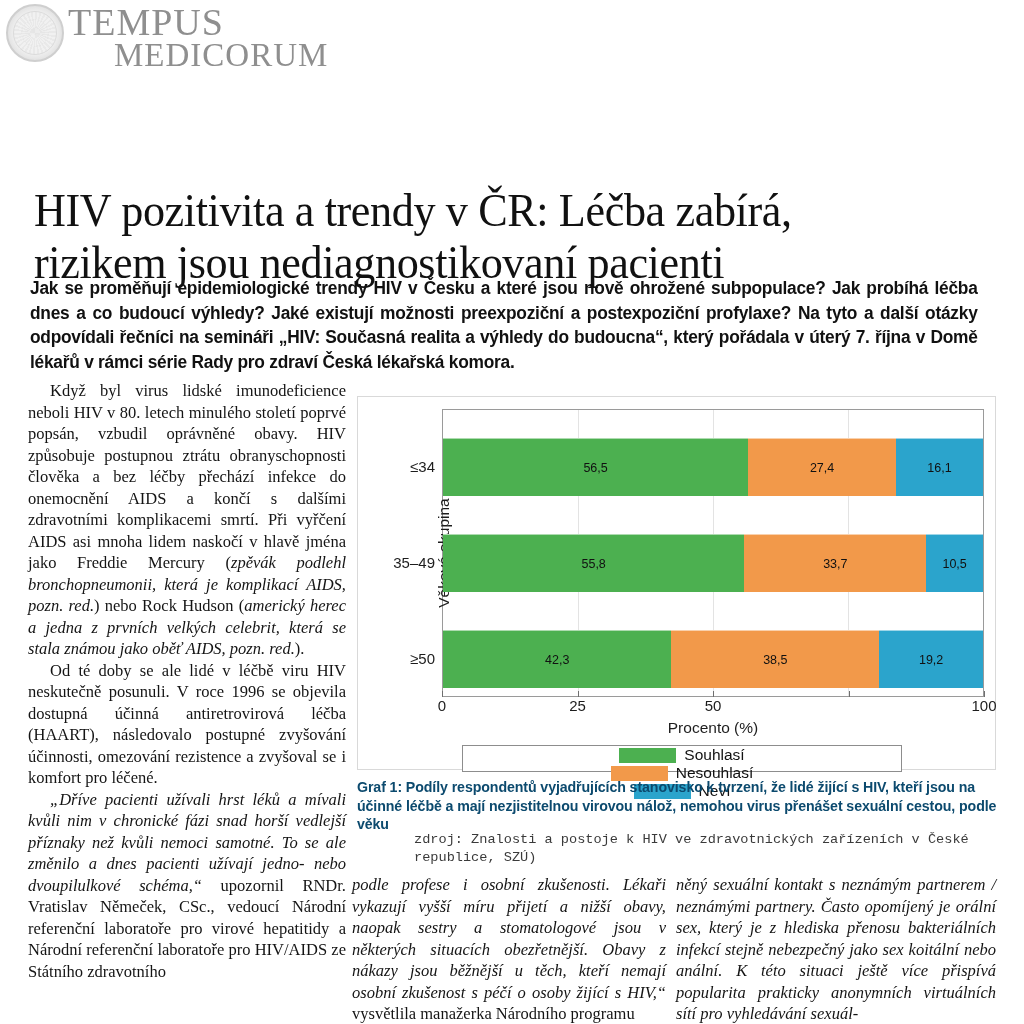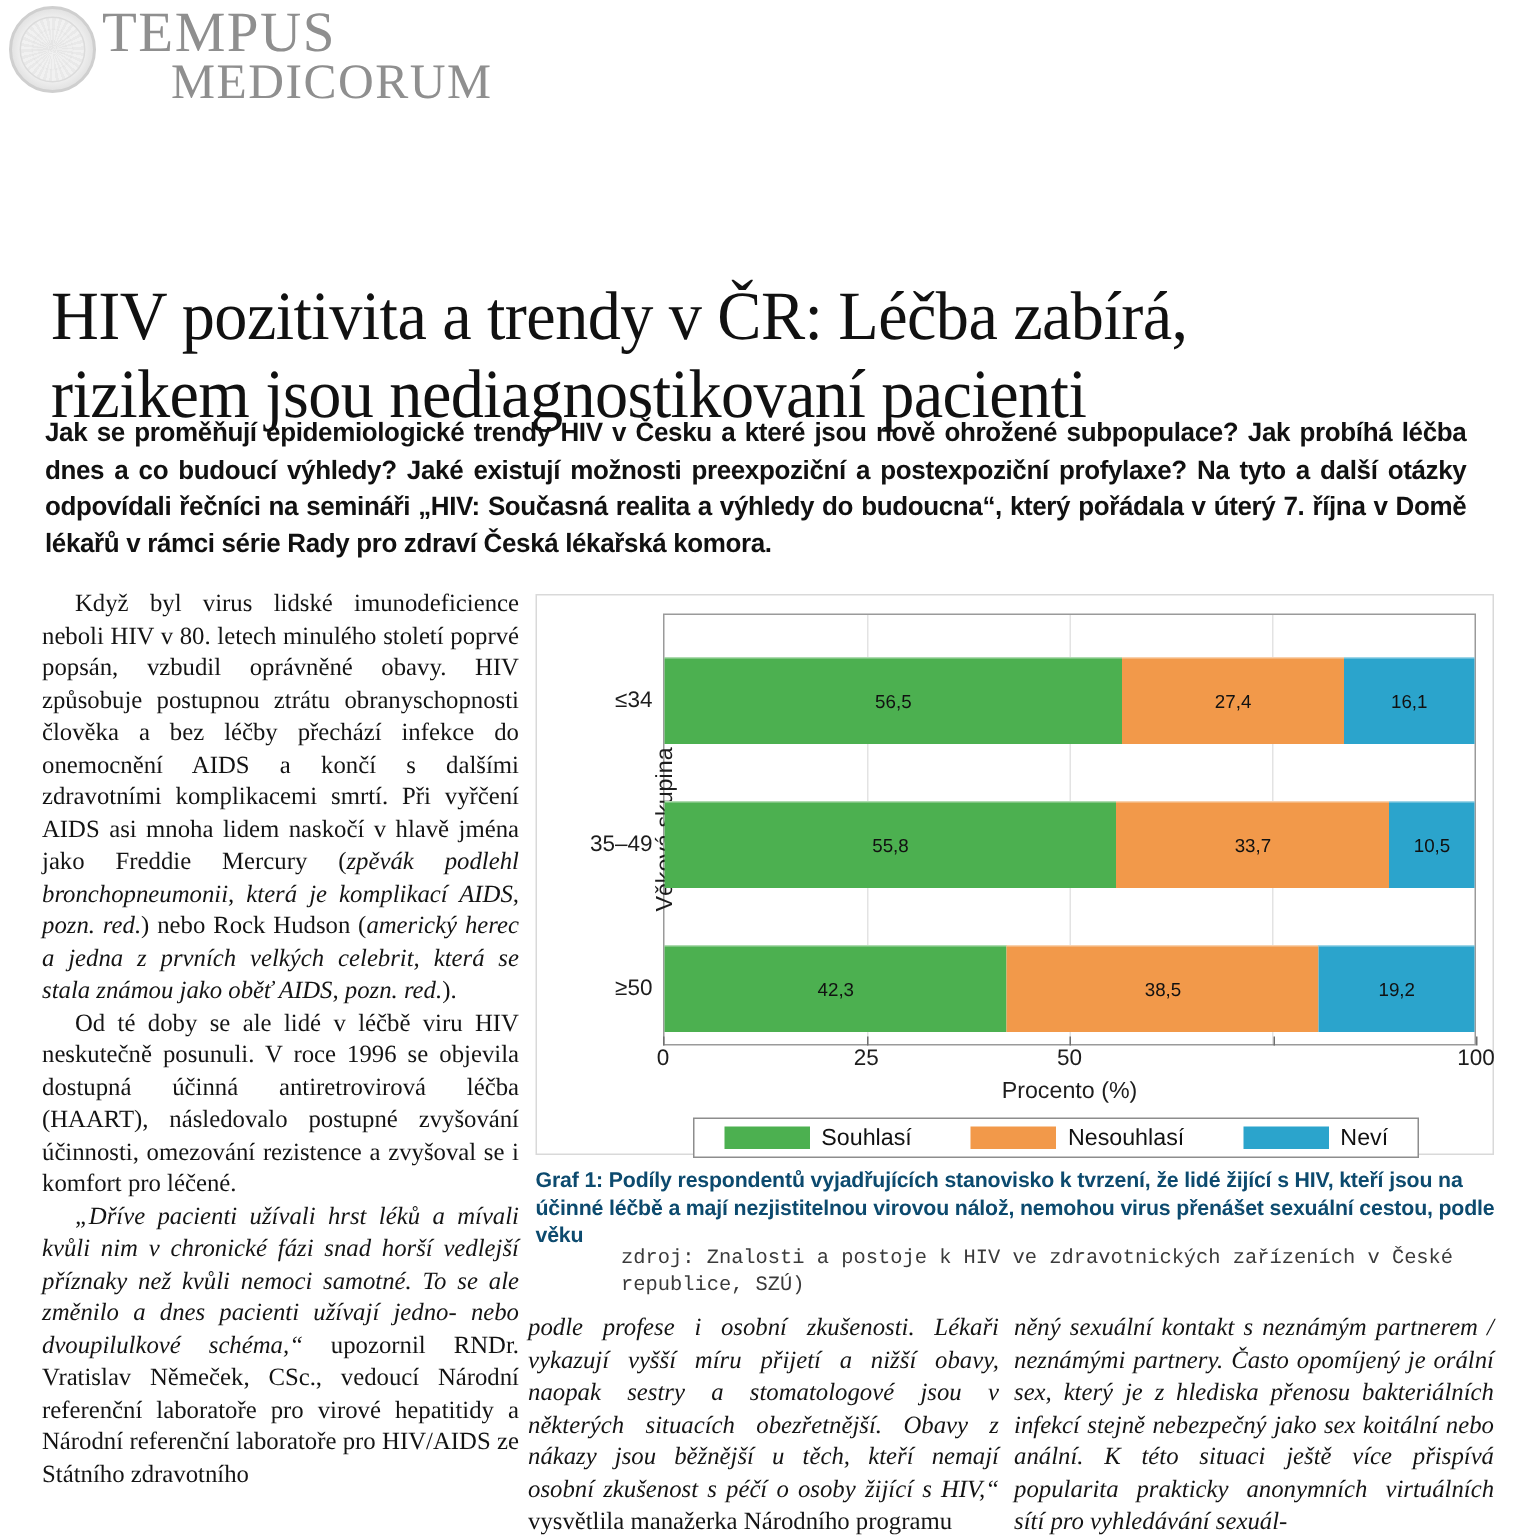--- a/index.html
+++ b/index.html
@@ -87,21 +87,21 @@
     font-family:"Liberation Serif", serif;
     font-size:16.5px;
     line-height:21.5px;
     text-align:justify;
     color:#141414;
   }
   .col p{margin:0;text-indent:22px;}
   .col p.noind{text-indent:0;font-family:Liberation Serif, serif;}
   .col em{font-style:italic;}
 
-  #col-left{left:28px;top:391px;width:318px;}
+  #col-left{left:28px;top:380px;width:318px;}
   #col-mid-bottom{left:352px;top:874px;width:314px;}
   #col-right-bottom{left:676px;top:874px;width:320px;}
 
   
   .chartbox{
     position:absolute;left:357px;top:396px;width:639px;height:374px;
     border:1px solid #d9d9d9;
     background:#fff;
     box-sizing:border-box;
   }
@@ -148,24 +148,25 @@
   }
   .tickmark{
     position:absolute;top:-6px;width:1px;height:6px;background:#6f6f6f;
   }
   .xtitle{
     position:absolute;left:84px;top:322px;width:542px;text-align:center;
     font-family:"Liberation Sans", sans-serif;
     font-size:15.5px;color:#1d1d1d;
   }
   .legend{
-    position:absolute;left:104px;top:348px;width:484px;height:27px;
+    position:absolute;left:104px;top:348px;width:440px;height:27px;
     border:1.5px solid #8d8d8d;background:#fff;
     display:flex;align-items:center;justify-content:space-around;
     box-sizing:border-box;
+    flex-direction:column;
   }
   .legend-item{display:flex;align-items:center;gap:8px;}
   .swatch{width:57px;height:15px;}
   .legend-text{
     font-family:"Liberation Sans", sans-serif;
     font-size:15.5px;color:#111;
   }
 
   
   .caption{

